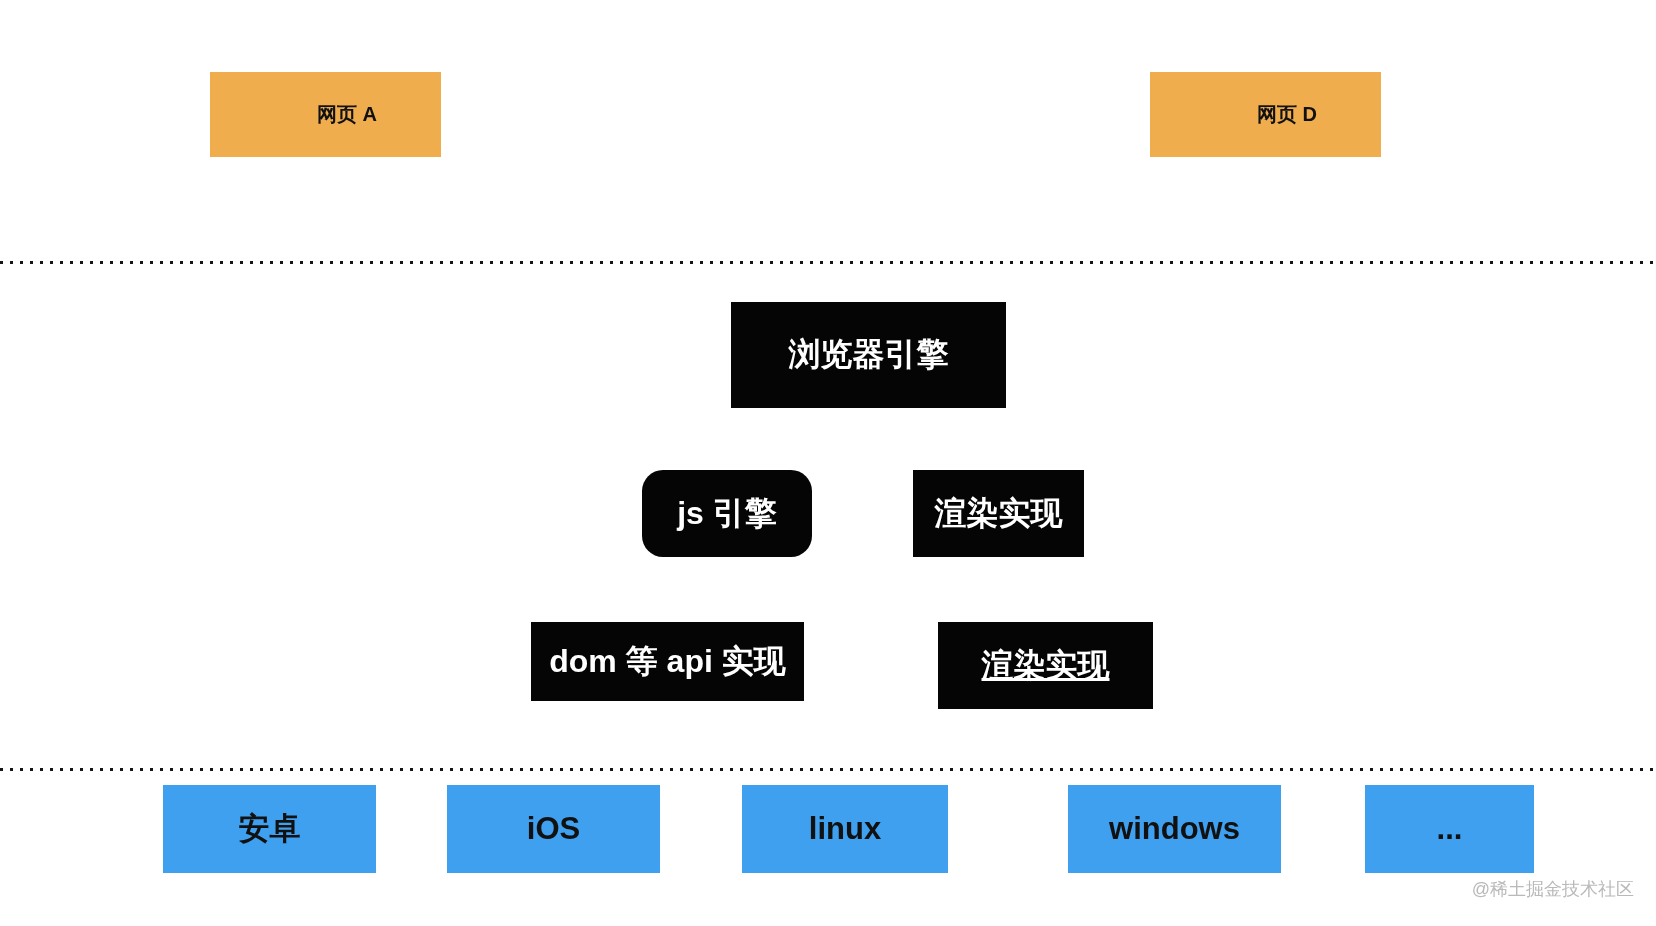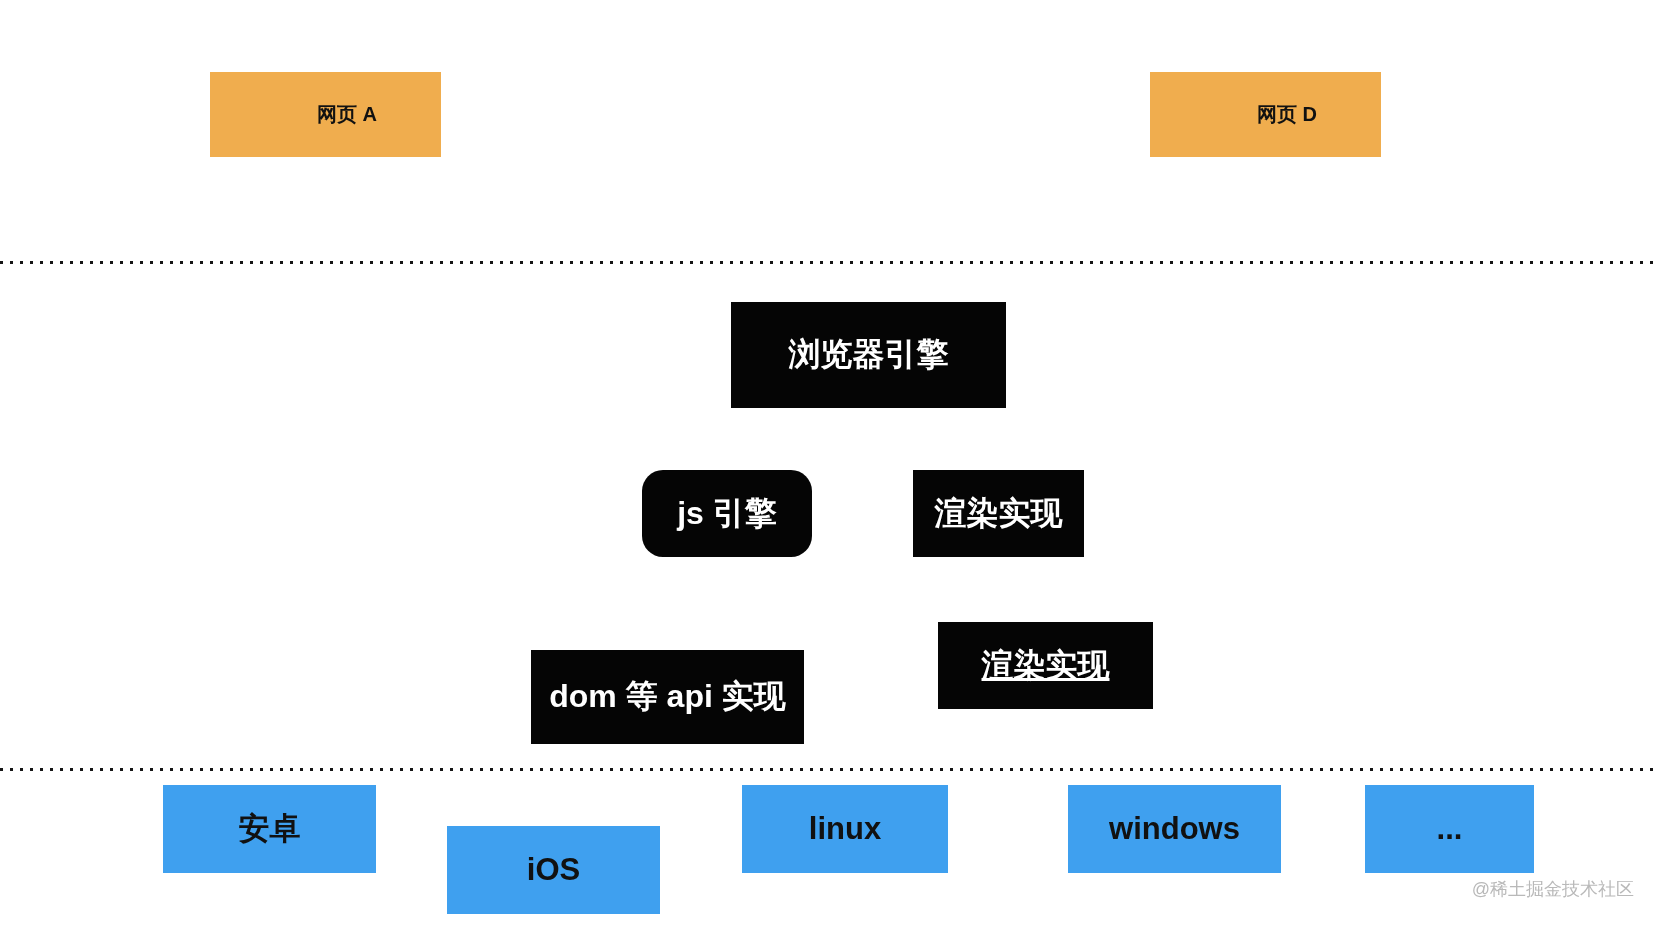--- a/index.html
+++ b/index.html
@@ -56,25 +56,25 @@
   .web-b{left:530px;top:72px;width:188px;height:85px;}
   .web-c{left:837px;top:72px;width:187px;height:85px;}
   .web-d{left:1150px;top:72px;width:188px;height:85px;}
   
   .divider-top{top:261px;}
   .divider-bottom{top:768px;}
   
   .browser-engine{left:731px;top:302px;width:275px;height:106px;}
   .js-engine{left:642px;top:470px;width:170px;height:87px;border-radius:21px;}
   .render-engine{left:913px;top:470px;width:171px;height:87px;}
-  .dom-impl{left:531px;top:622px;width:273px;height:94px;margin-top:28px;}
+  .dom-impl{left:531px;top:622px;width:273px;height:79px;}
   .render-impl{left:938px;top:622px;width:215px;height:87px;text-decoration:underline;}
   
   .plat-android{left:163px;top:785px;width:213px;height:88px;text-align:right;}
-  .plat-ios{left:447px;top:826px;width:213px;height:88px;}
+  .plat-ios{left:447px;top:785px;width:213px;height:88px;}
   .plat-linux{left:742px;top:785px;width:206px;height:88px;}
   .plat-windows{left:1068px;top:785px;width:213px;height:88px;}
   .plat-more{left:1365px;top:785px;width:169px;height:88px;}
   .watermark{
     position:absolute;
     right:22px;
     top:877px;
     font-size:18px;
     font-weight:normal;
     color:var(--watermark);

